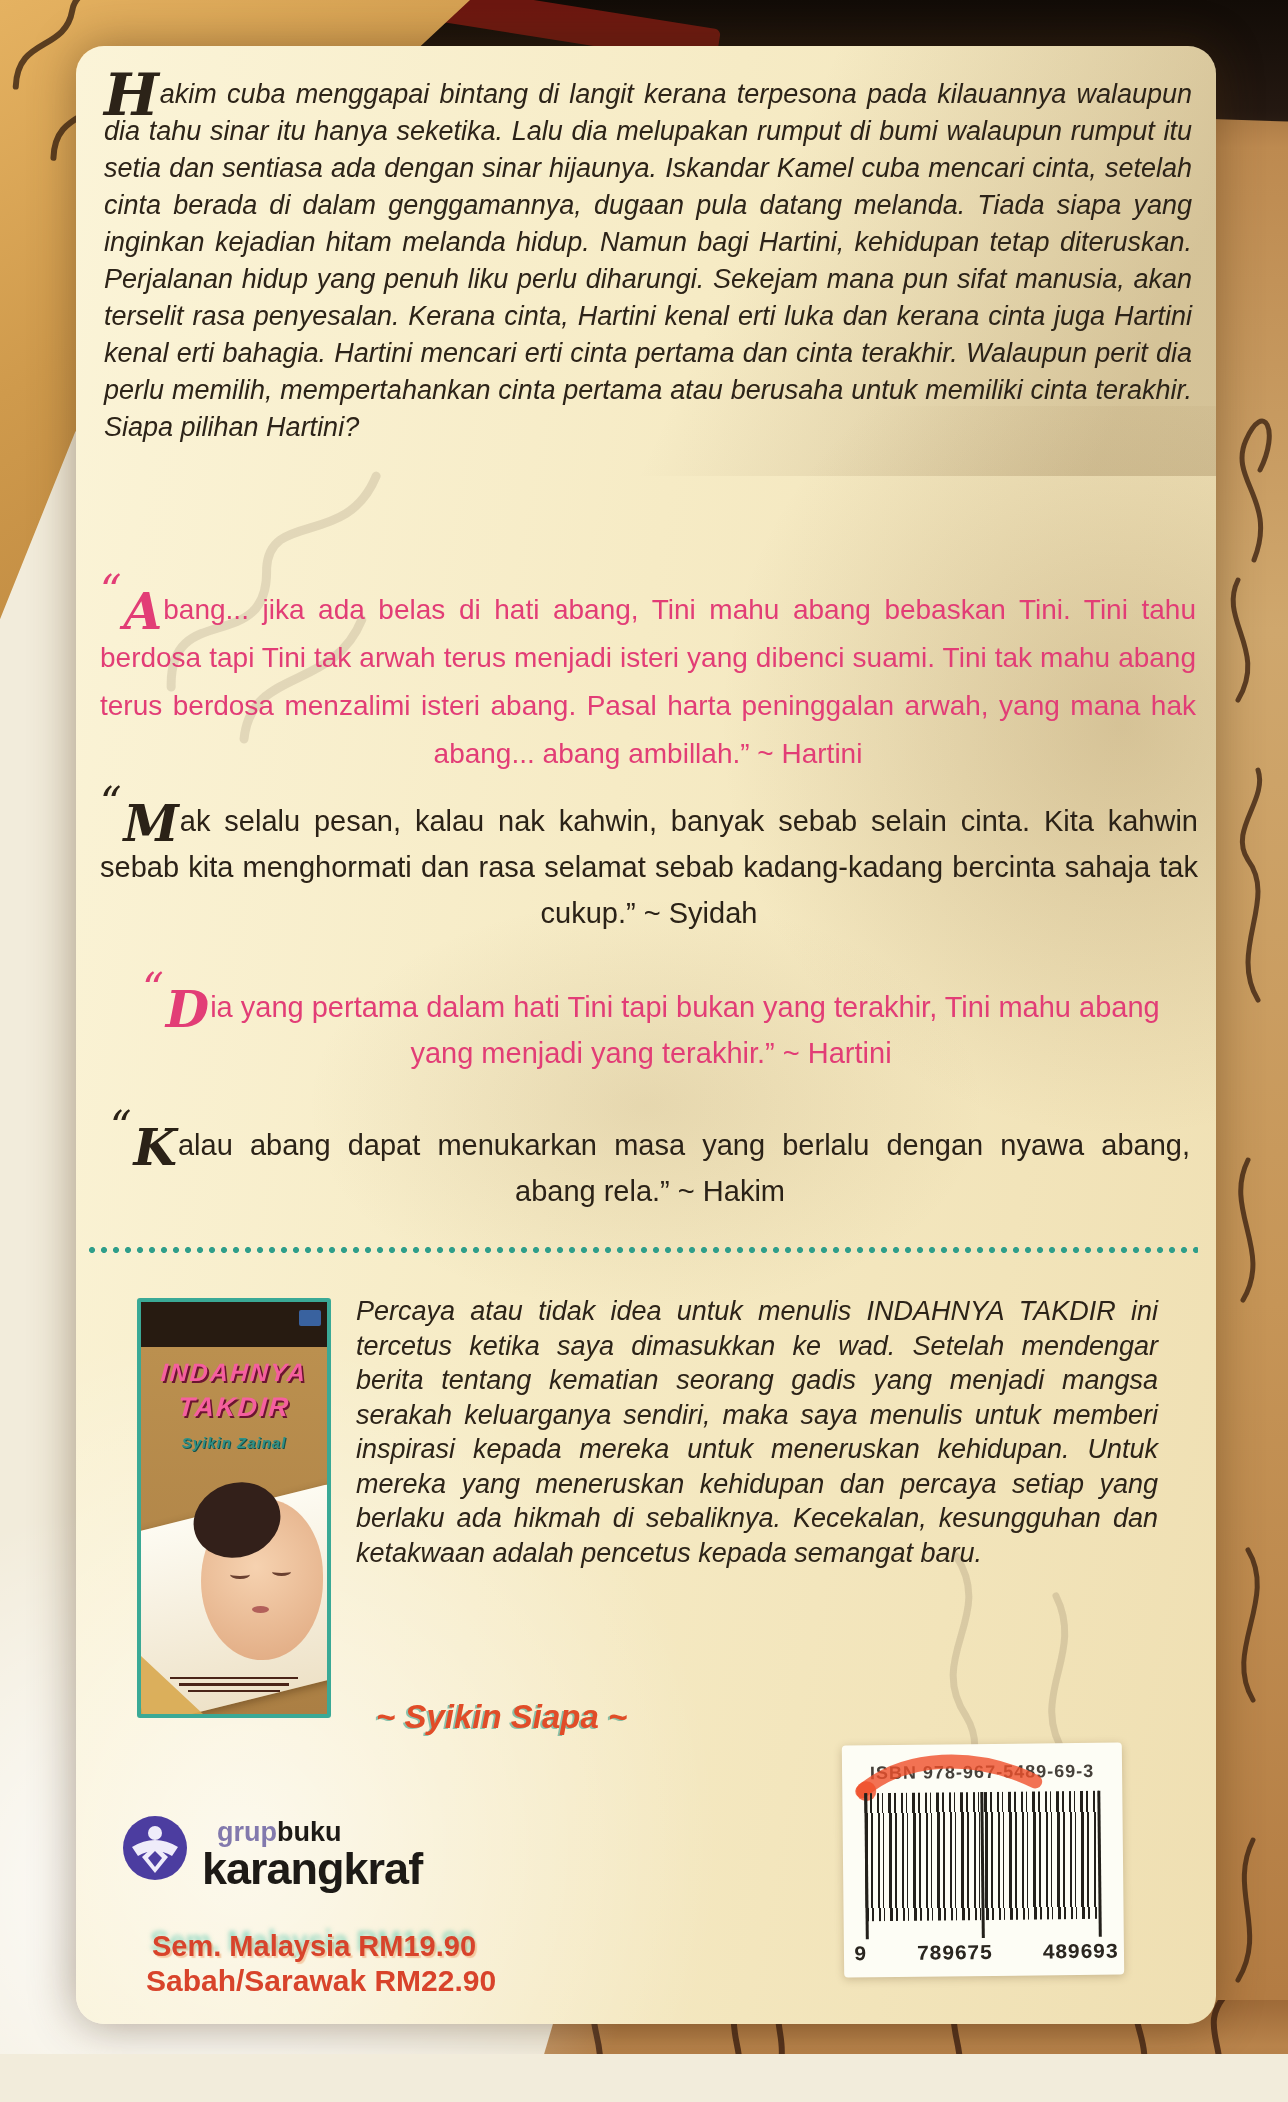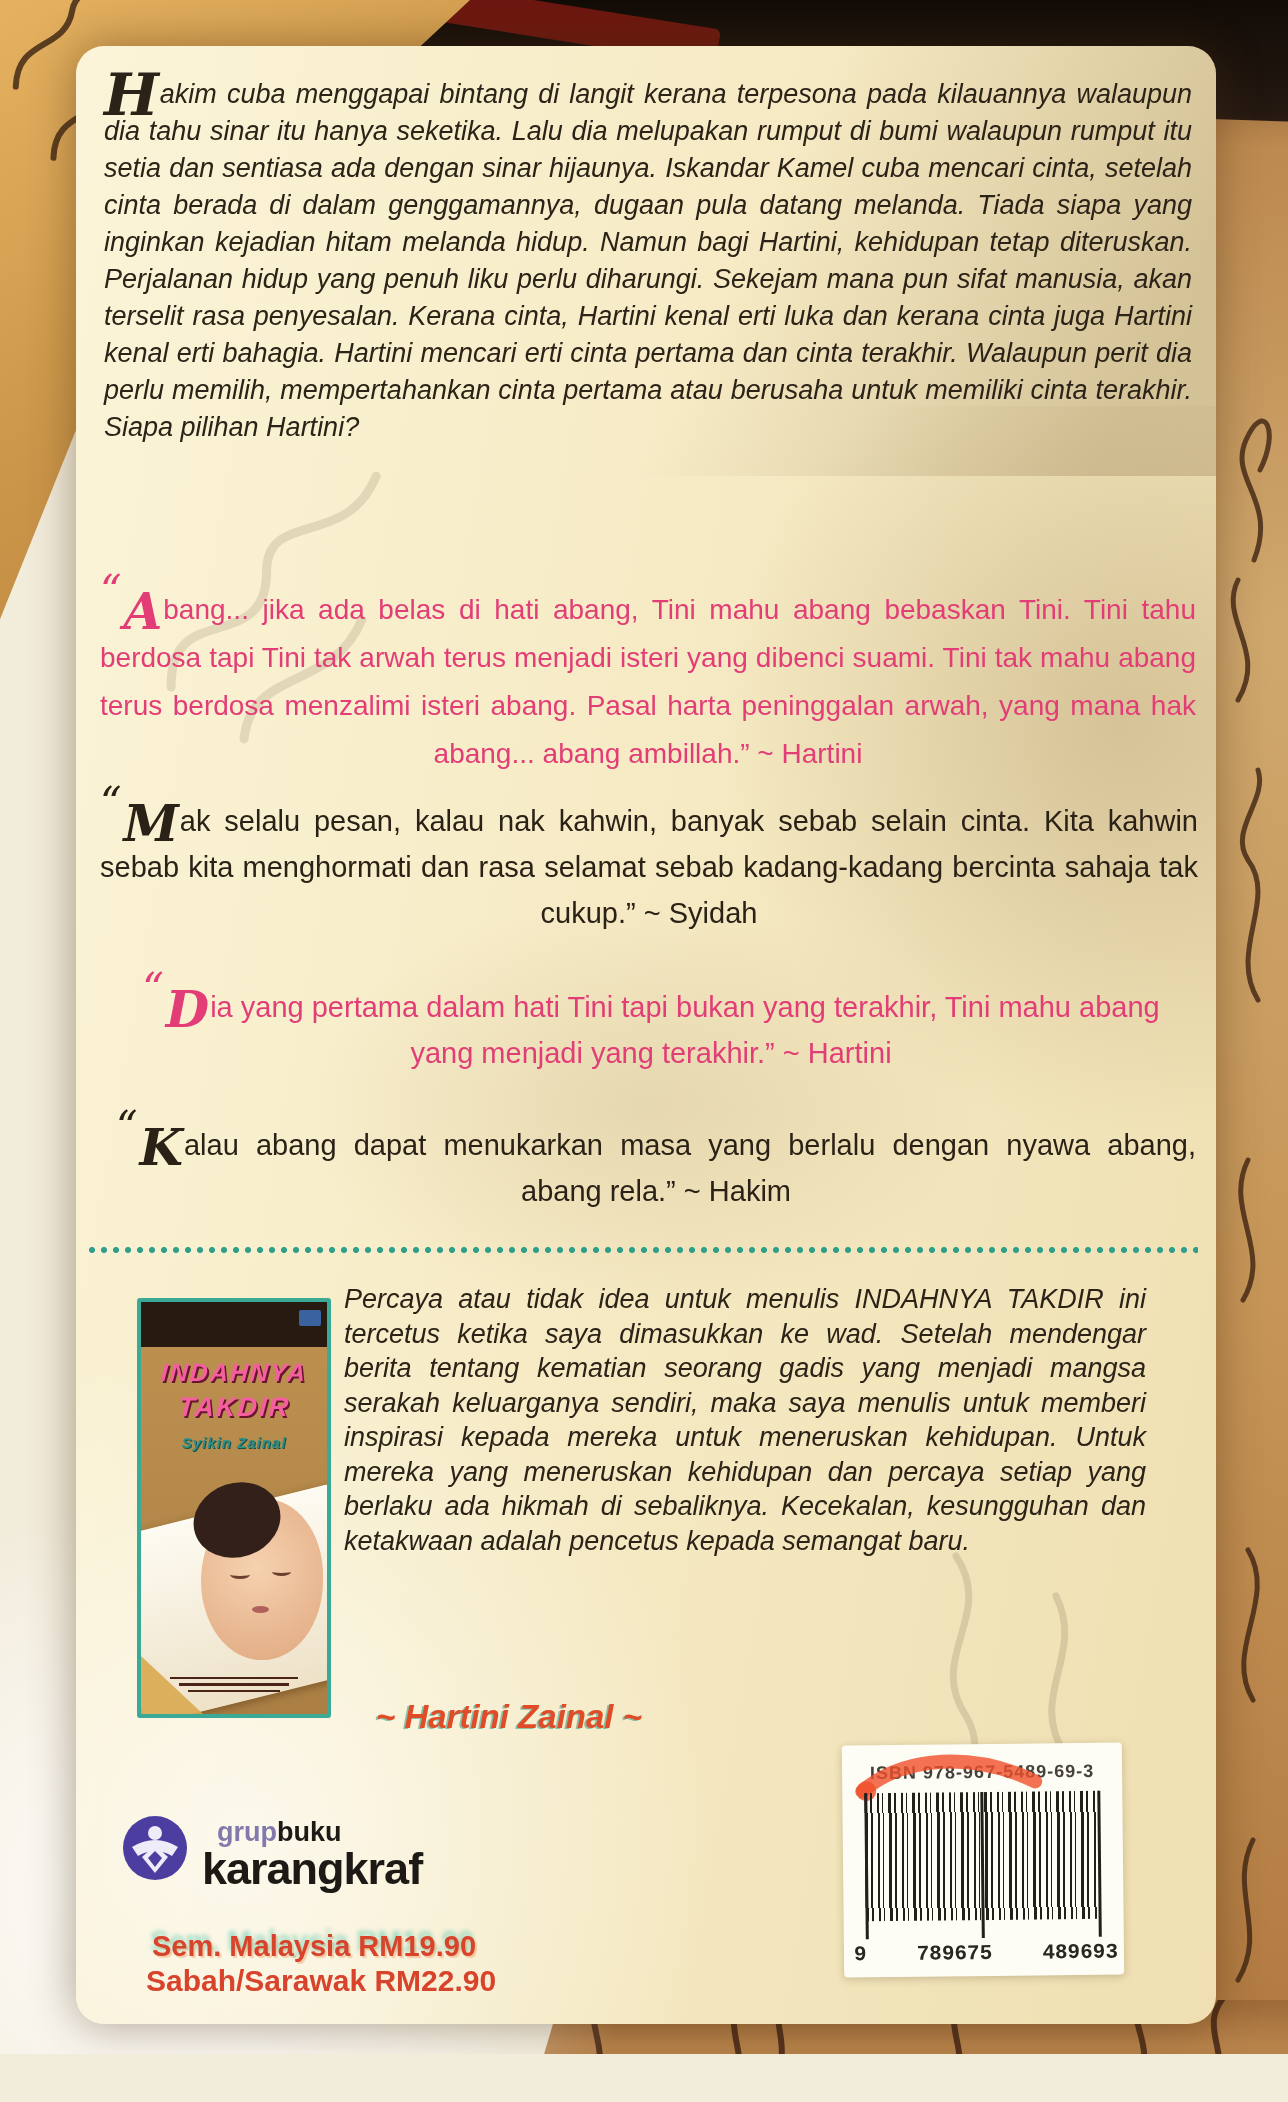--- a/index.html
+++ b/index.html
@@ -38,26 +38,26 @@
        color:#2c2318;text-align:justify;}
   .dcap{font-family:"DejaVu Serif",serif;font-style:italic;font-weight:bold;font-size:58px;line-height:0;vertical-align:-12px;letter-spacing:1px;}
   .quote{margin:0;font-weight:500;}
   .quote .dcap{font-size:50px;vertical-align:-10px;}
   .oq{font-family:"DejaVu Serif",serif;font-style:italic;font-size:42px;line-height:0;vertical-align:14px;margin-right:2px;}
   .q-pink{color:#e23d76;}
   .q-dark{color:#2b2217;}
   .q1{left:24px;top:540px;width:1096px;font-size:28px;line-height:48px;text-align:justify;text-align-last:center;}
   .q2{left:24px;top:752px;width:1098px;font-size:29px;line-height:46px;text-align:justify;text-align-last:center;}
   .q3{left:32px;top:938px;width:1086px;font-size:29px;line-height:46px;text-align:center;}
-  .q4{left:40px;top:1076px;width:1080px;font-size:29px;line-height:46px;text-align:justify;text-align-last:center;}
+  .q4{left:34px;top:1076px;width:1080px;font-size:29px;line-height:46px;text-align:justify;text-align-last:center;}
   .dots{left:10px;top:1200px;width:1112px;height:8px;
         background-image:radial-gradient(circle,#2f9e8a 2.7px,rgba(0,0,0,0) 3.3px);
         background-size:12px 8px;background-repeat:repeat-x;}
 
-  .note{left:268px;top:1236px;width:802px;margin:0;font-size:27px;line-height:34.5px;font-style:italic;font-weight:500;
+  .note{left:268px;top:1236px;width:802px;margin:12px;font-size:27px;line-height:34.5px;font-style:italic;font-weight:500;
         color:#2c2318;text-align:justify;}
   .sig{left:300px;top:1652px;font-size:33px;font-weight:bold;font-style:italic;color:#e14c28;
        text-shadow:-2px 1px 0 rgba(45,155,135,.55);}
 
   
   .thumb{left:61px;top:1252px;width:186px;height:412px;border:4px solid #3aa996;border-radius:3px;
          background:linear-gradient(180deg,#271b11 0%,#271b11 11%,#bb904f 11%,#ab7f44 100%);overflow:hidden;}
   .thumb-blue{right:6px;top:8px;width:22px;height:16px;background:#3d6fb8;border-radius:2px;opacity:.85;}
   .t-title{left:0;right:0;text-align:center;font-weight:bold;font-style:italic;color:#f55f9f;
            text-shadow:2px 2px 0 #6b1430;letter-spacing:2px;transform:skewX(-4deg);}
@@ -185,21 +185,21 @@
         <div class="abs gold-tri"></div>
       </div>
       <div class="abs caps">
         <div class="cap-line" style="width:86%"></div>
         <div class="cap-line" style="width:74%"></div>
         <div class="cap-line" style="width:62%"></div>
       </div>
     </div>
 
     <p class="abs note">Percaya atau tidak idea untuk menulis INDAHNYA TAKDIR ini tercetus ketika saya dimasukkan ke wad. Setelah mendengar berita tentang kematian seorang gadis yang menjadi mangsa serakah keluarganya sendiri, maka saya menulis untuk memberi inspirasi kepada mereka untuk meneruskan kehidupan. Untuk mereka yang meneruskan kehidupan dan percaya setiap yang berlaku ada hikmah di sebaliknya. Kecekalan, kesungguhan dan ketakwaan adalah pencetus kepada semangat baru.</p>
-    <div class="abs sig">~ Hartini Zainal ~</div>
+    <div class="abs sig">~ Syikin Siapa ~</div>
 
     <div class="abs logo">
       <svg class="abs logo-icon" viewBox="0 0 66 66">
         <circle cx="33" cy="33" r="32" fill="#4c3da0"></circle>
         <circle cx="33" cy="18" r="7" fill="#efecfa"></circle>
         <path d="M10 32 Q33 18 56 32 L50 41 Q33 31 16 41 Z" fill="#efecfa"></path>
         <path d="M33 30 L46 42 33 58 20 42 Z" fill="#efecfa"></path>
         <path d="M33 36 L40 43 33 52 26 43 Z" fill="#4c3da0"></path>
       </svg>
       <div class="abs grup"><span class="pre">grup</span><span>buku</span></div>

